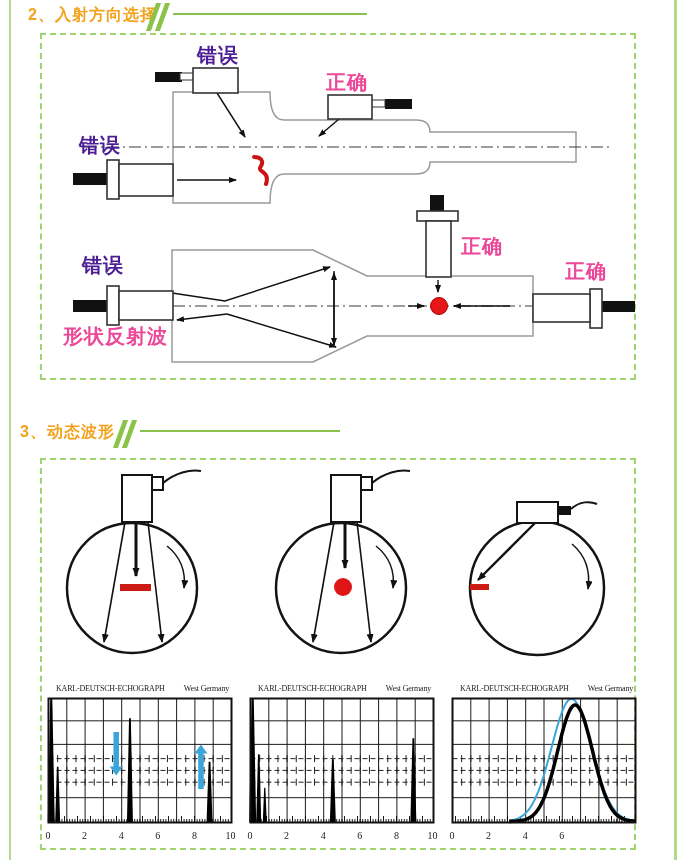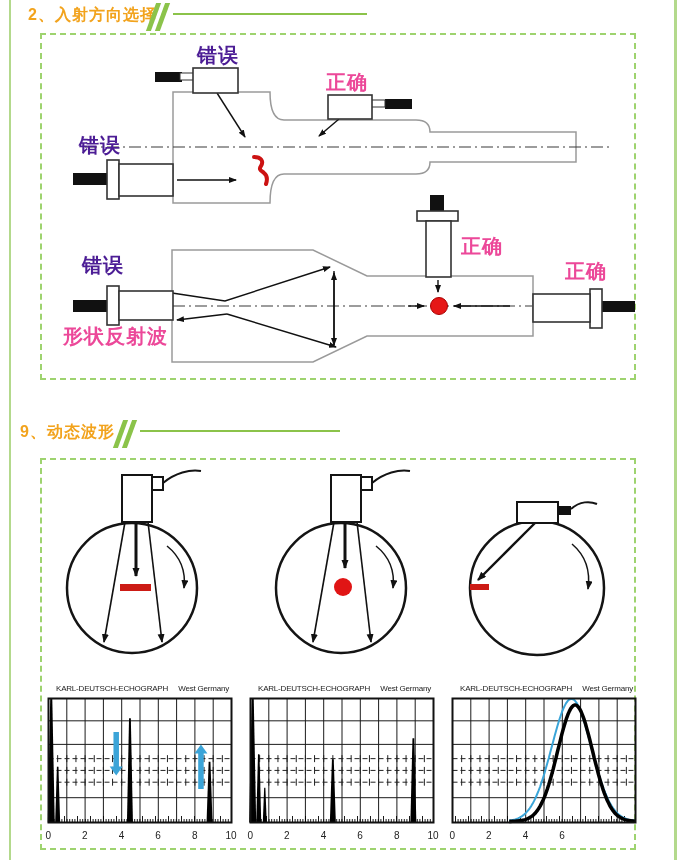--- a/index.html
+++ b/index.html
@@ -10,21 +10,21 @@
   .side-border.right{left:674px;}
   .sec-title{position:absolute;font-size:16px;font-weight:bold;color:#f2a31d;letter-spacing:1px;white-space:nowrap;}
   .slash-icon{position:absolute;width:26px;height:28px;}
   .slash-icon i{position:absolute;top:0;width:5px;height:28px;background:#8bc34a;transform:skewX(-20deg);}
   .slash-icon i.s2{left:9px;}
   .hline{position:absolute;height:2px;background:#8bc34a;}
   .dashed-box{position:absolute;border:2px dashed #9ed36f;background:#fff;}
   .lbl{position:absolute;font-size:20px;font-weight:bold;color:#ec4899;white-space:nowrap;letter-spacing:1px;}
   .lbl.red{color:#4c1d95;}
   svg{position:absolute;}
-  .chart{position:absolute;width:186px;}
+  .chart{position:absolute;width:186px;font-family:Liberation Serif, serif;}
   .chart-titles{position:relative;height:13px;font-size:8px;color:#222;display:flex;justify-content:space-between;
                 padding:0 4px 0 9px;letter-spacing:-0.2px;white-space:nowrap;}
   .xticks{position:relative;height:14px;font-size:10px;color:#222;}
   .xticks span{position:absolute;top:1px;}
 </style>
 </head>
 <body>
 
 <div class="page">
   <div class="side-border left"></div>
@@ -114,21 +114,21 @@
   </svg>
 
   <div class="lbl red" style="left:197px;top:42px;">错误</div>
   <div class="lbl red" style="left:79px;top:132px;">错误</div>
   <div class="lbl" style="left:326px;top:69px;">正确</div>
   <div class="lbl red" style="left:82px;top:252px;">错误</div>
   <div class="lbl" style="left:63px;top:323px;">形状反射波</div>
   <div class="lbl" style="left:461px;top:233px;">正确</div>
   <div class="lbl" style="left:565px;top:258px;">正确</div>
 
-  <div class="sec-title" style="left:20px;top:422px;">9、动态波形</div>
+  <div class="sec-title" style="left:20px;top:422px;">3、动态波形</div>
   <div class="slash-icon" style="left:118px;top:420px;">
       <i></i>
       <i class="s2"></i>
     </div>
   <div class="hline" style="left:140px;top:430px;width:200px;"></div>
 
   <div class="dashed-box" style="left:40px;top:458px;width:592px;height:388px;"></div>
 
   <svg style="left:40px;top:458px;" width="596" height="390" viewBox="0 0 596 390">
     <defs>

